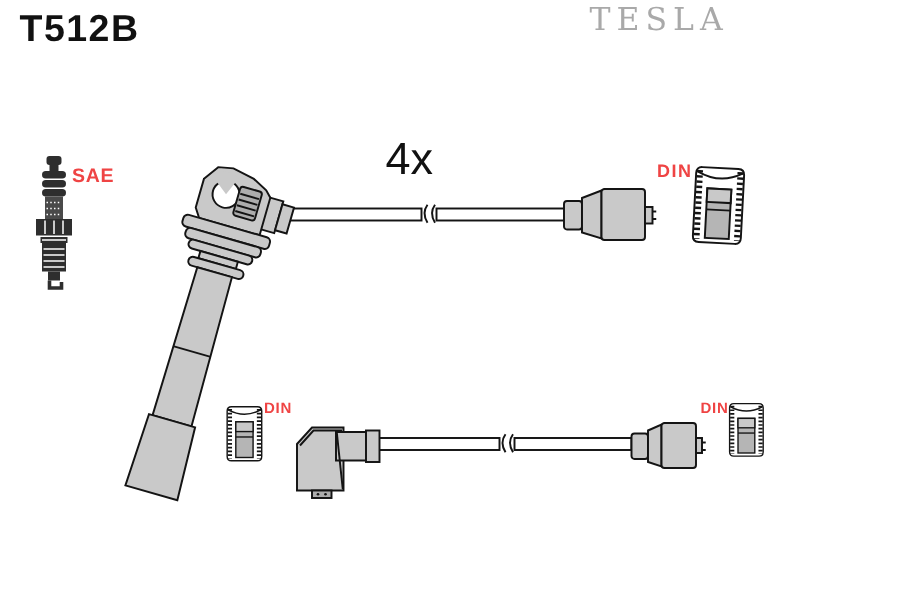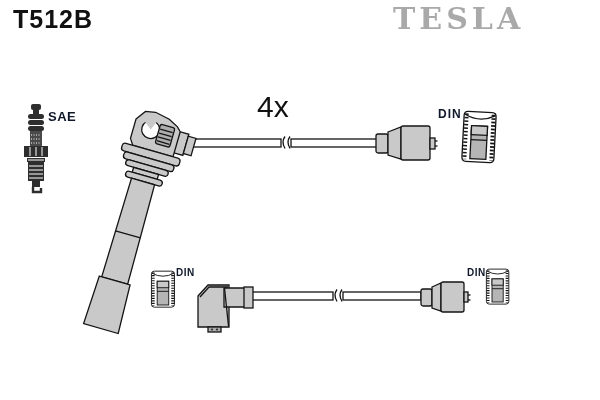--- a/index.html
+++ b/index.html
@@ -4,28 +4,28 @@
 <style>
   html,body{margin:0;padding:0;background:#fff;}
   .canvas{
     position:relative;width:600px;height:400px;background:#fff;overflow:hidden;
     font-family:"Liberation Sans",sans-serif;color:#111;
   }
   .abs{position:absolute;white-space:nowrap;text-align:right;}
   .part-number{left:13px;top:5px;font-size:25px;font-weight:bold;letter-spacing:1px;}
   .subtitle{left:13px;top:32px;font-size:11.5px;letter-spacing:.2px;}
   .brand{
-    left:393px;top:1px;font-size:30px;font-weight:bold;letter-spacing:4px;
+    left:393px;top:1px;font-size:21px;font-weight:normal;letter-spacing:4px;
     font-family:"DejaVu Serif","Liberation Serif",serif;
     color:var(--logo-gray,#a9a9a9);
   }
   .qty{font-size:30px;font-weight:400;color:#111;}
   .qty4{left:244px;top:90px;margin-left:13px;}
   .qty1{left:314px;top:244px;}
-  .lbl{font-weight:bold;color:#0f172a;}
+  .lbl{font-weight:bold;color:#ef4444;}
   .sae{left:48px;top:109px;font-size:13px;letter-spacing:.5px;}
   .din-top{left:438px;top:107px;font-size:12px;letter-spacing:1px;}
   .din-bl{left:176px;top:267px;font-size:10px;letter-spacing:.5px;}
   .din-br{left:467px;top:267px;font-size:10px;letter-spacing:.5px;}
   svg{position:absolute;left:0;top:0;}
   .ln{stroke:var(--outline,#141414);stroke-width:1.3;fill:none;}
   .fill-l{fill:var(--part-fill,#c9c9c9);stroke:var(--outline,#141414);stroke-width:1.3;}
   .fill-d{fill:var(--part-fill-dark,#adadad);stroke:var(--outline,#141414);stroke-width:1.3;}
   .fill-w{fill:#ffffff;stroke:var(--outline,#141414);stroke-width:1.3;}
   .dark{fill:#2e2e2e;stroke:none;}

